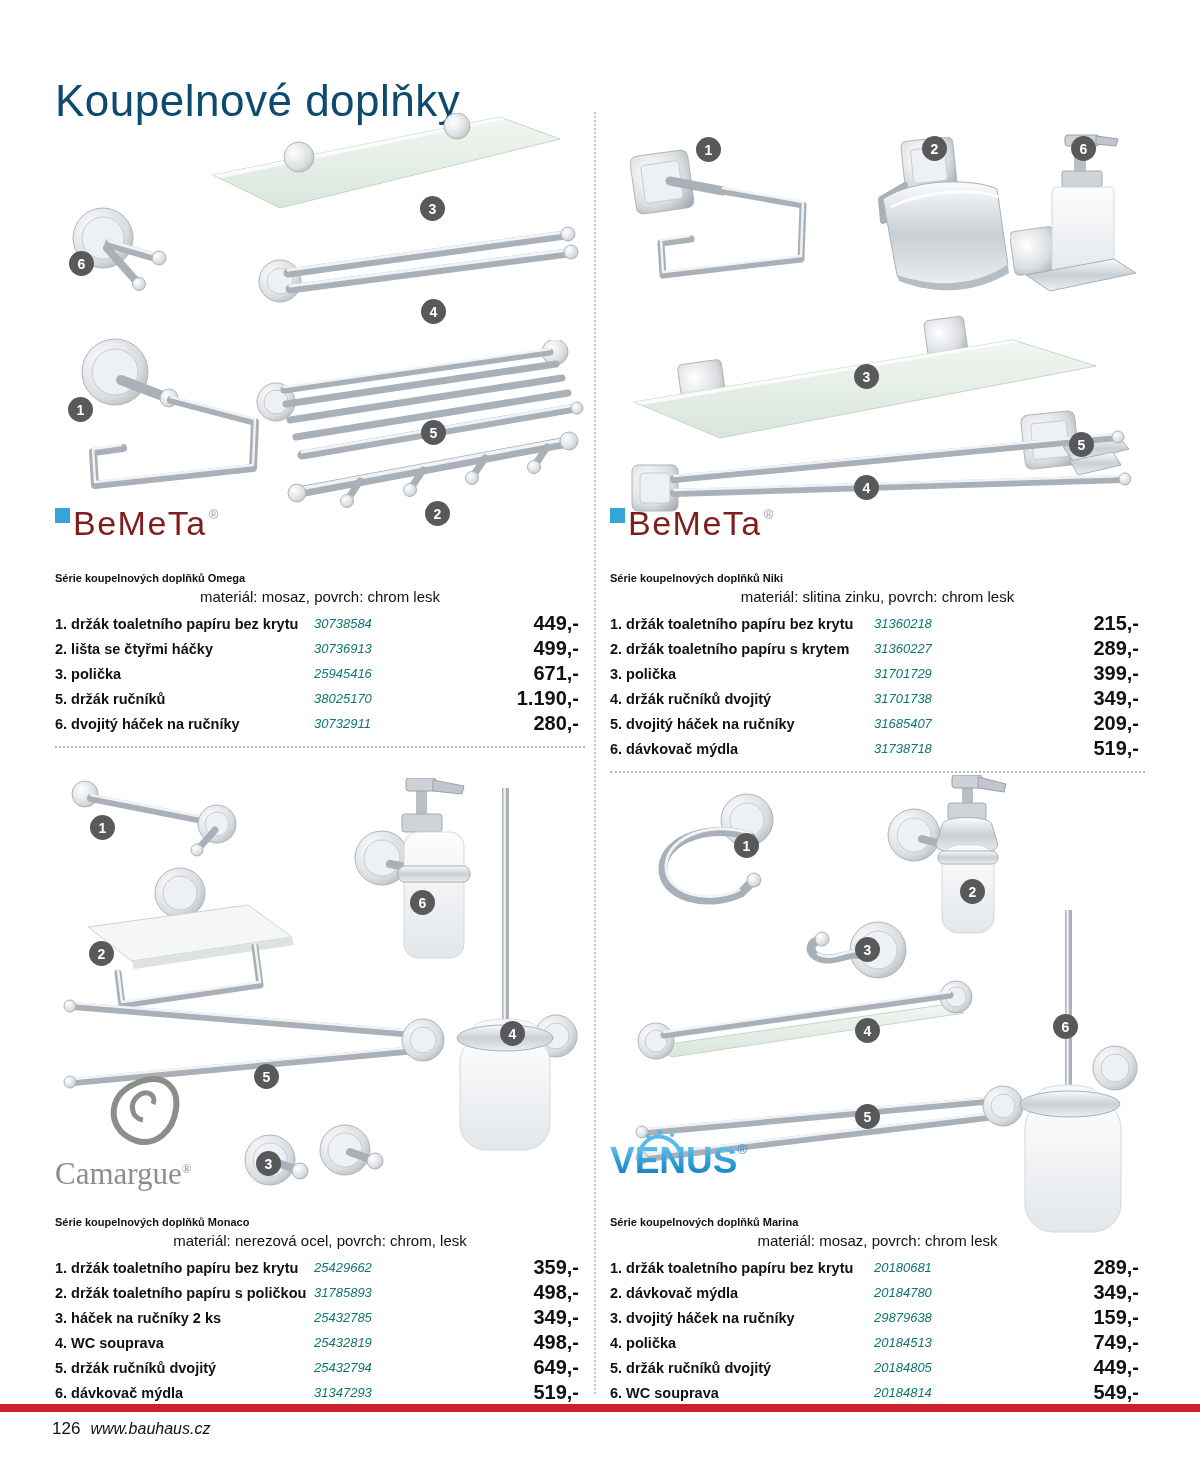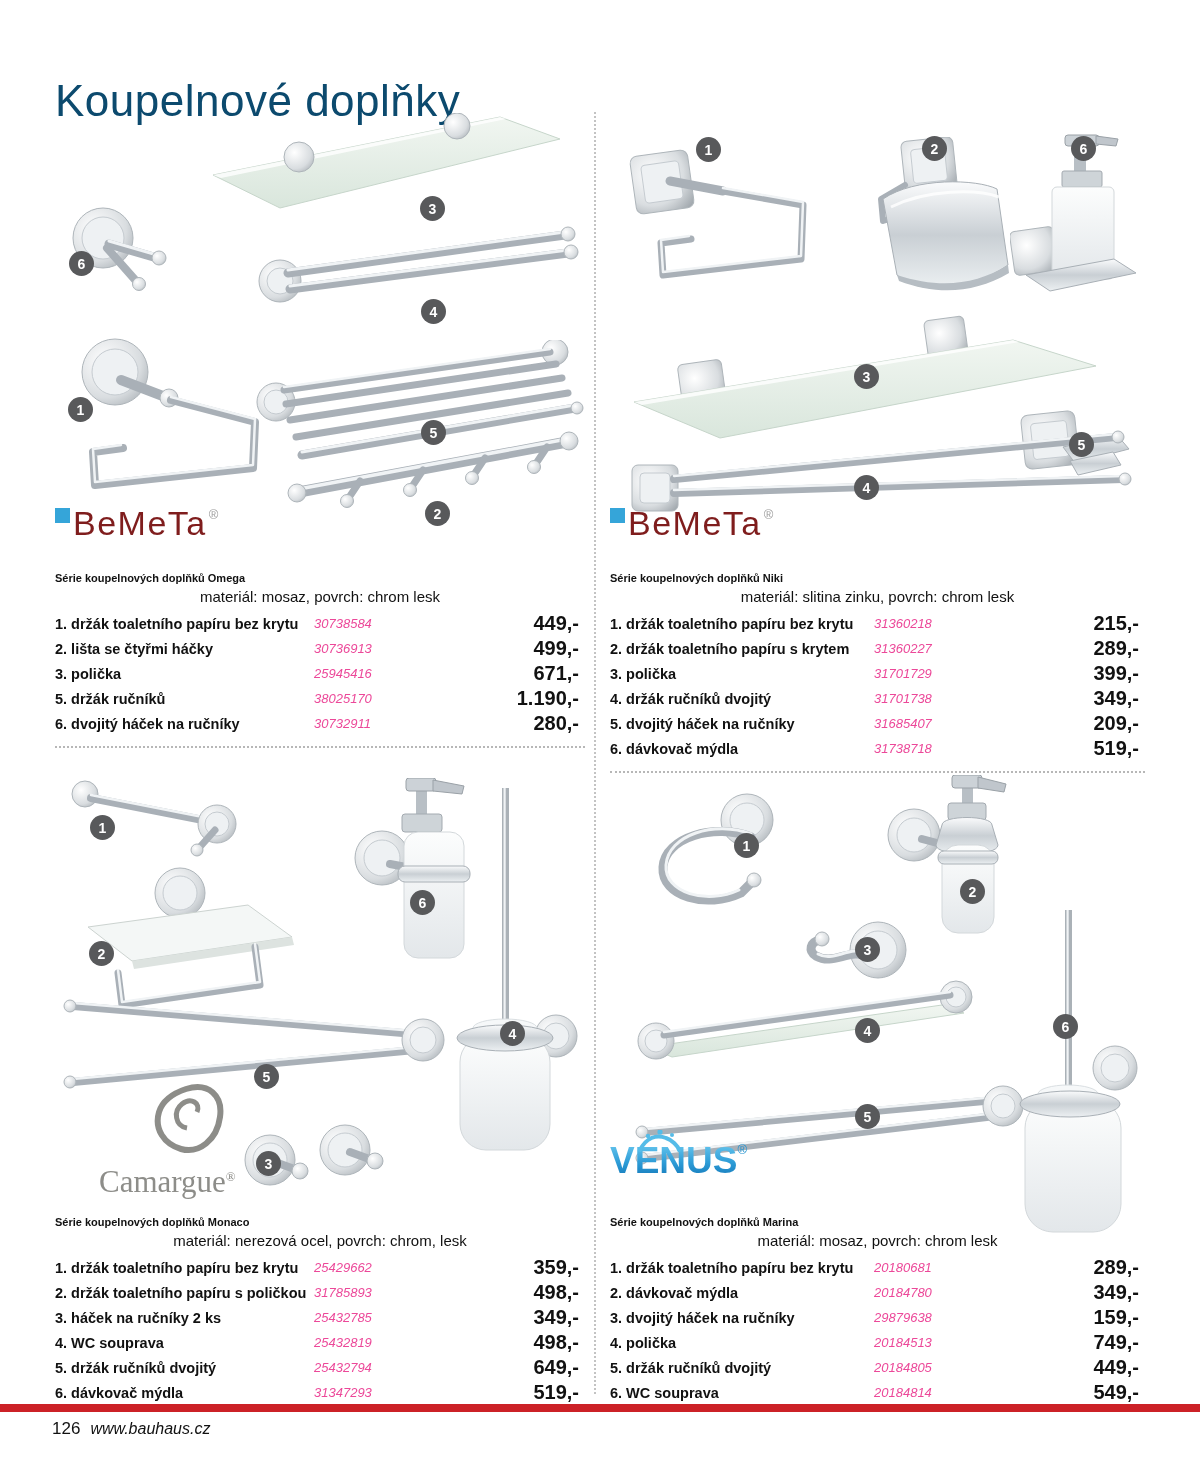--- a/index.html
+++ b/index.html
@@ -24,27 +24,27 @@
   .brand-row{height:44px;display:flex;align-items:flex-start;margin-top:2px;}
   .bemeta-sq{width:15px;height:15px;background:#35a5d9;display:inline-block;margin:1px 3px 0 0;}
   .bemeta-name{font-size:34px;line-height:.95;color:#7f1d1d;letter-spacing:1.5px;font-weight:500;}
   .bemeta-reg{font-size:13px;color:#9b9b9b;margin-left:2px;}
 
   .series{font-size:11px;font-weight:bold;margin-top:21px;}
   .material{font-size:15px;margin-top:4px;text-align:center;}
   .rows{margin-top:6px;}
   .row{display:flex;align-items:center;height:25px;}
   .row .name{font-weight:bold;font-size:14.5px;flex:1;white-space:nowrap;}
-  .row .code{font-style:italic;font-size:13px;color:#ec4899;width:165px;}
+  .row .code{font-style:italic;font-size:13px;color:#0f766e;width:165px;}
   .row .price{font-weight:bold;font-size:20px;width:100px;text-align:right;padding-right:6px;white-space:nowrap;}
   .dotline{border-top:2px dotted #b7b7b7;margin-top:10px;}
   .section-bottom .dotline{margin-top:3px;}
 
   
-  .camargue-logo{position:absolute;left:0;top:314px;width:210px;margin-left:44px;}
+  .camargue-logo{position:absolute;left:0;top:306px;width:210px;}
   .camargue-text{font-family:"Liberation Serif",serif;font-size:31px;color:#8d8d89;margin-top:2px;}
   .camargue-text sup{font-size:13px;}
   .venus-logo{position:absolute;left:0;top:372px;width:170px;}
   .venus-name{font-size:37px;font-weight:bold;letter-spacing:0;color:#2192cf;line-height:1;}
   @supports (-webkit-background-clip: text){
     .venus-name{background:linear-gradient(180deg,#72cef2 0%,#2d9cd7 55%,#1173b4 100%);
       -webkit-background-clip:text;-webkit-text-fill-color:transparent;}
   }
   .venus-reg{font-size:13px;color:#2192cf;vertical-align:top;}
   .venus-splash{position:absolute;left:26px;top:-12px;}

